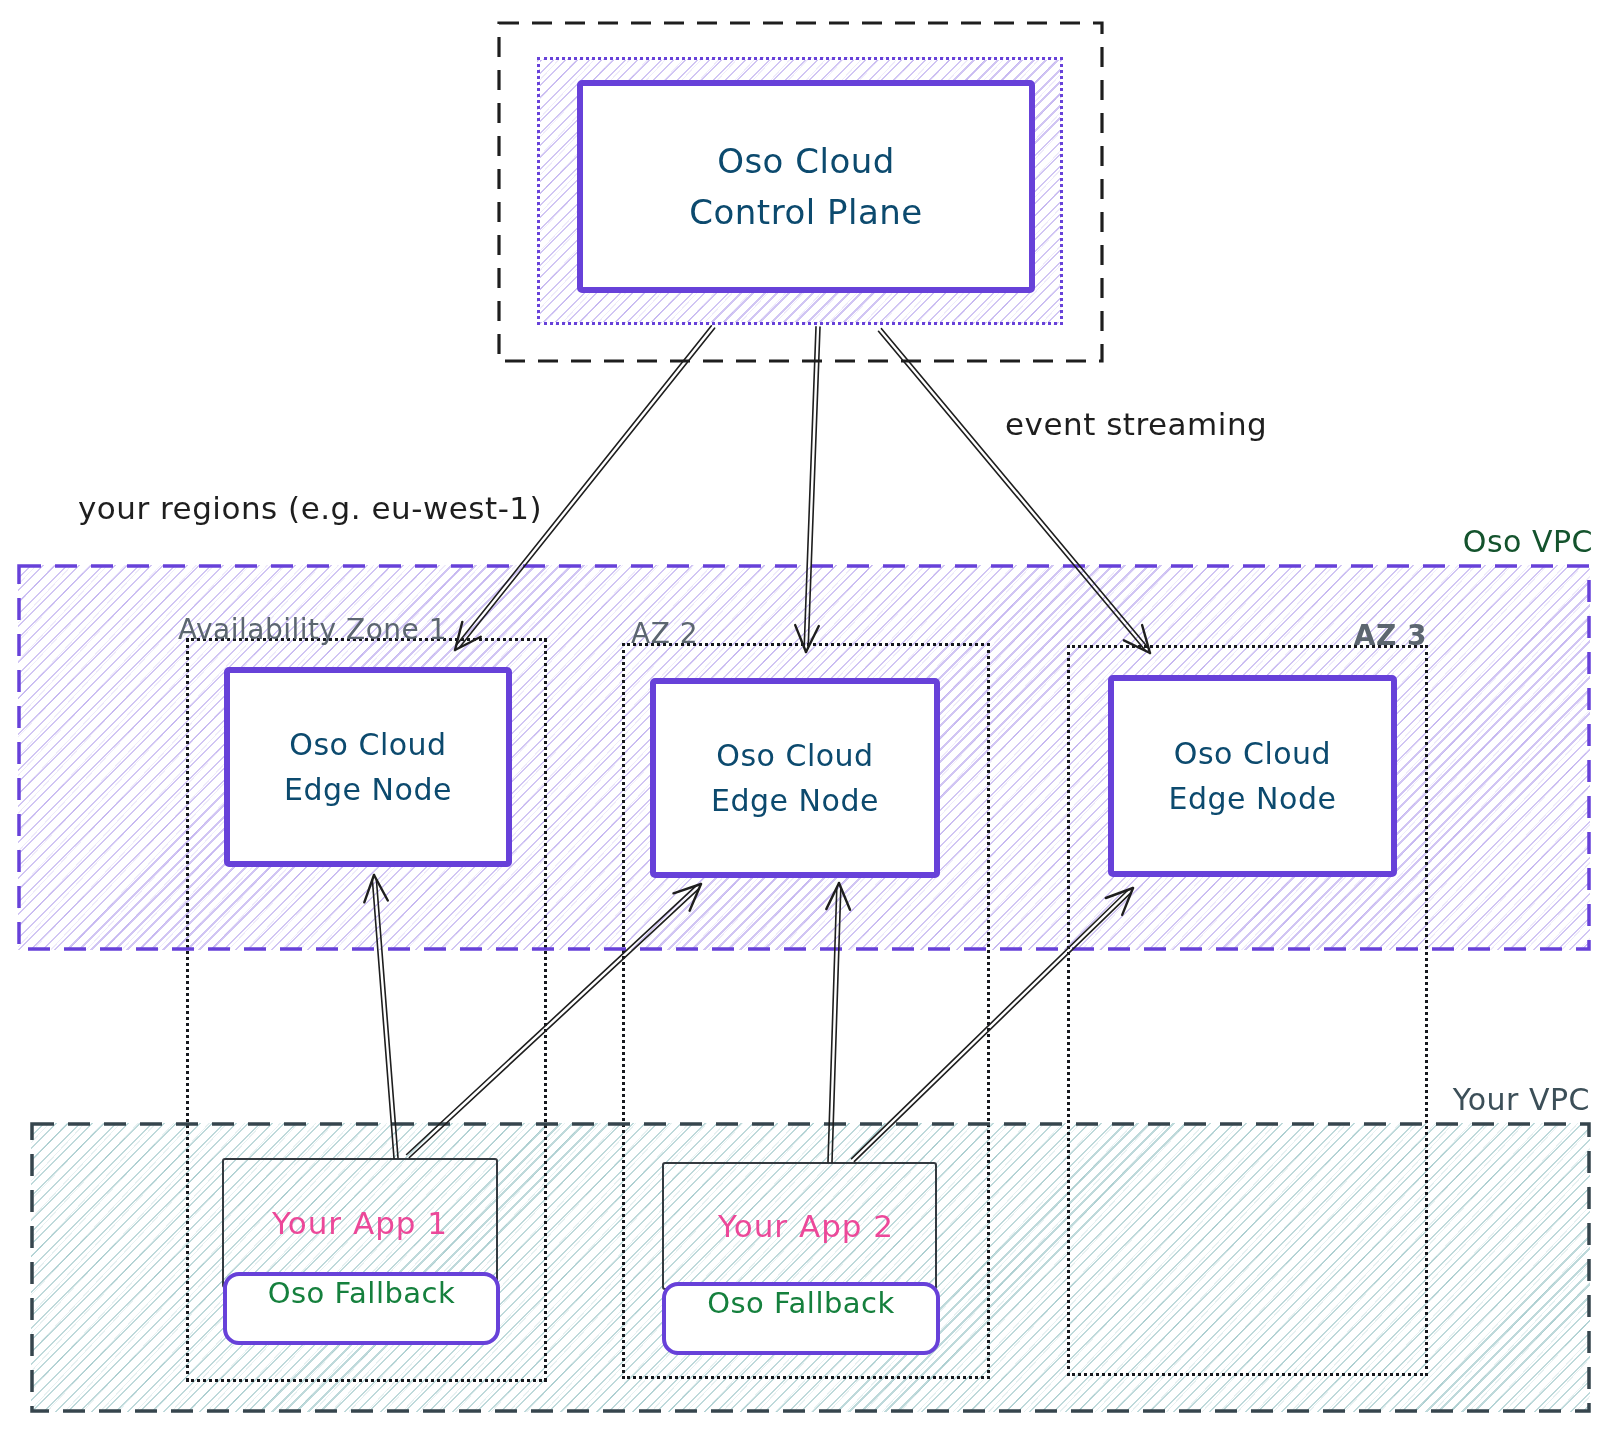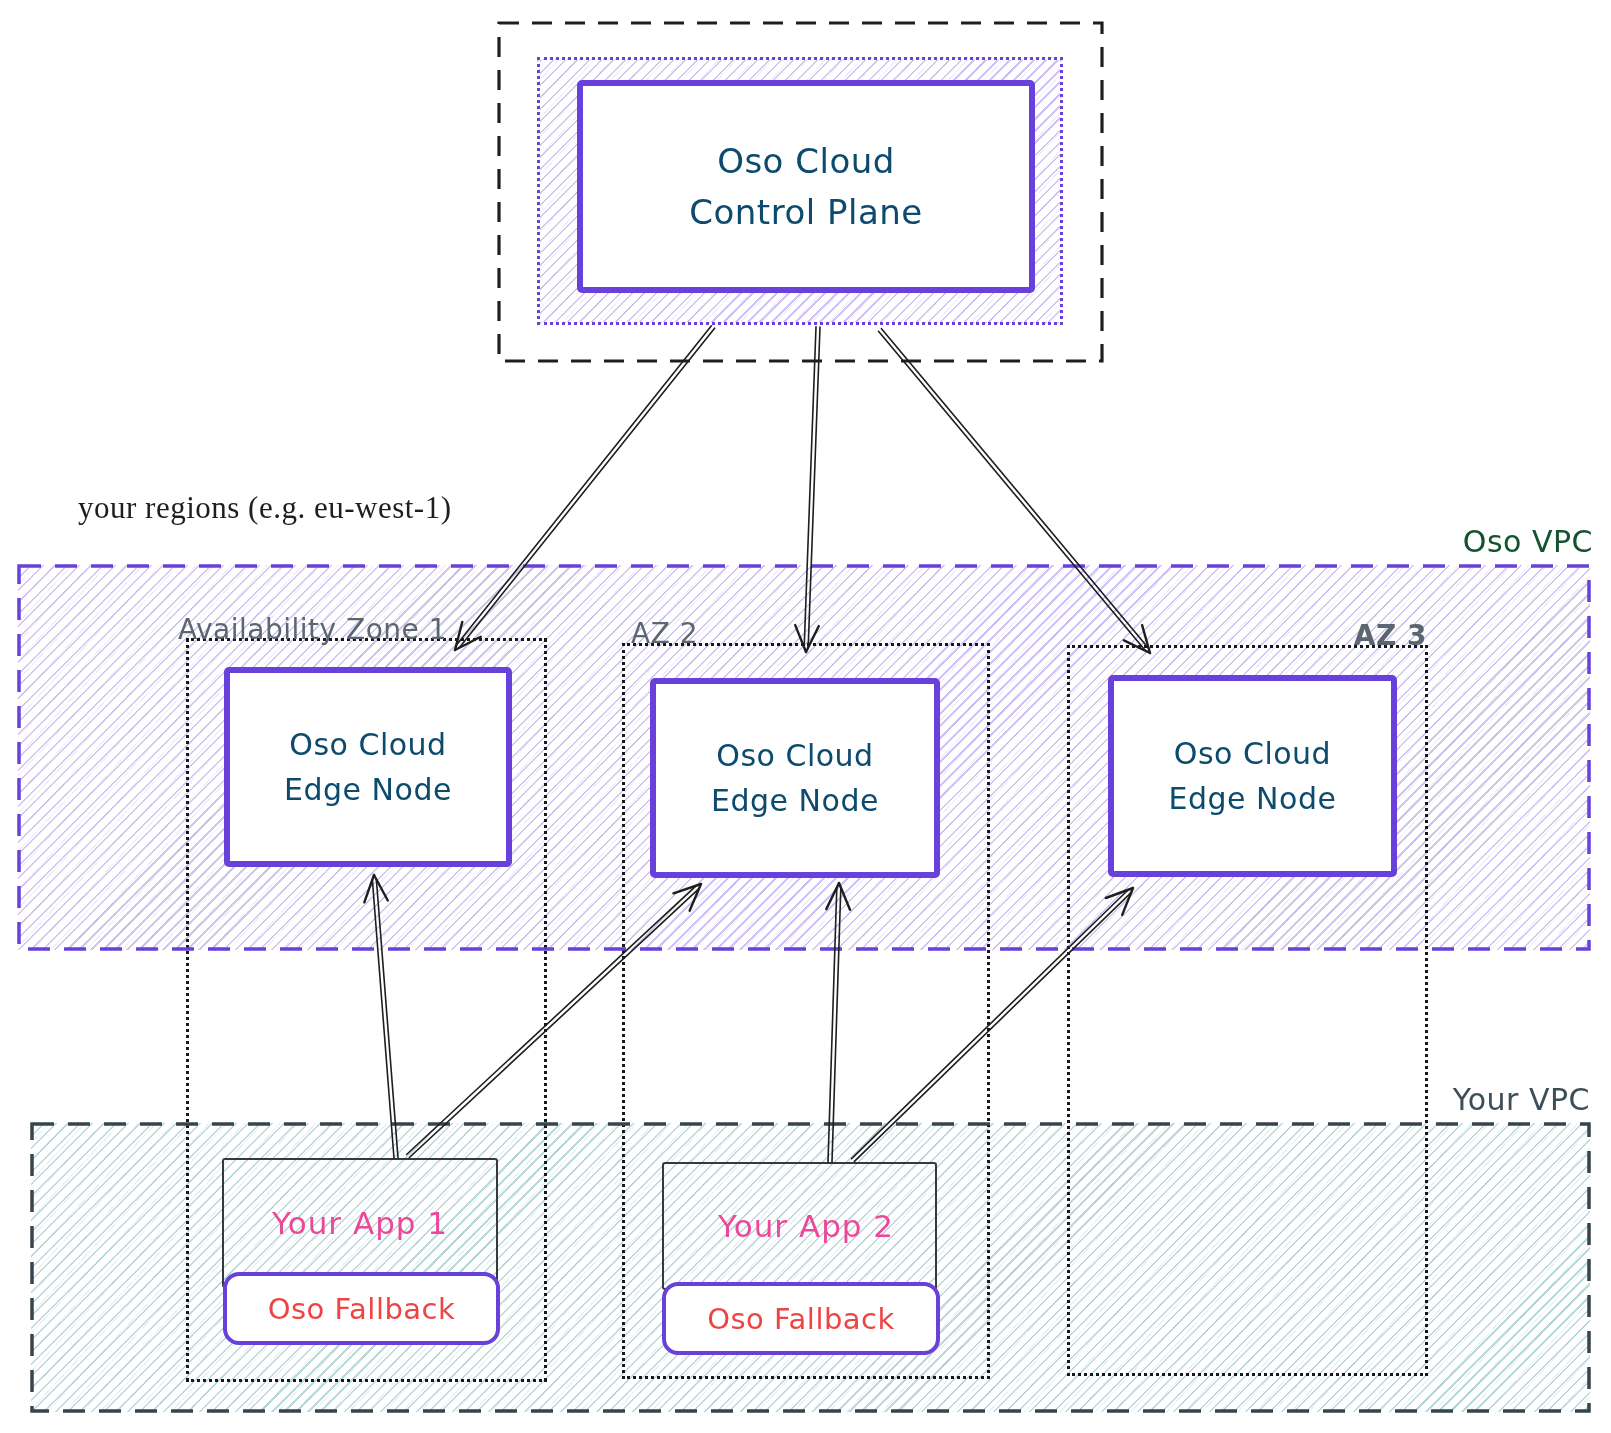--- a/index.html
+++ b/index.html
@@ -53,22 +53,22 @@
     display:flex;align-items:center;justify-content:center;
     color:#ec4899;
     font-size:31px;
     letter-spacing:1px;
   }
   .fallback-box{
     z-index:5;
     background:#ffffff;
     border:4px solid #6741d9;
     border-radius:16px;
-    display:flex;align-items:center;justify-content:center;
-    color:#ef4444;
+    display:flex;align-items:flex-start;justify-content:center;
+    color:#15803d;
     font-size:29px;
     letter-spacing:0.5px;
   }
   .lbl{z-index:5;white-space:nowrap;letter-spacing:0.5px;}
   .lbl-black{color:#1e1e1e;font-size:31px;}
   .lbl-purple{color:#14532d;font-size:30px;}
   .lbl-slate{color:#3c4f58;font-size:30px;}
   .lbl-gray{color:#5c6670;font-size:28px;margin-top:16px;}
   #overlay{
     position:absolute;left:0;top:0;width:1611px;height:1433px;
@@ -112,21 +112,22 @@
   <div class="abs fallback-box" style="left:223px;top:1272px;width:277px;height:73px;">
     <span>Oso Fallback</span>
   </div>
   <div class="abs app-box" style="left:662px;top:1162px;width:275px;height:128px;padding-left:13px;">
     <span>Your App 2</span>
   </div>
   <div class="abs fallback-box" style="left:662px;top:1282px;width:278px;height:73px;">
     <span>Oso Fallback</span>
   </div>
 
-  <div class="abs lbl lbl-black" style="left:78px;top:490px;font-family:Liberation Serif, serif;">your regions (e.g. eu-west-1)</div>
+  <div class="abs lbl lbl-black" style="left:78px;top:490px;">your regions (e.g. eu-west-1)</div>
+  <div class="abs lbl lbl-black" style="left:1005px;top:406px;">event streaming</div>
   <div class="abs lbl lbl-purple" style="right:18px;top:524px;">Oso VPC</div>
   <div class="abs lbl lbl-slate" style="right:21px;top:1082px;">Your VPC</div>
   <div class="abs lbl lbl-gray" style="left:178px;top:597px;">Availability Zone 1</div>
   <div class="abs lbl lbl-gray" style="left:631px;top:601px;">AZ 2</div>
   <div class="abs lbl lbl-gray" style="right:184px;top:603px;font-weight:bold;">AZ 3</div>
 
   <svg id="overlay" viewBox="0 0 1611 1433">
     <rect x="499" y="23" width="603" height="338" fill="none" stroke="#1e1e1e" stroke-width="3.2" stroke-dasharray="20 13"></rect>
     <rect x="19" y="566" width="1570" height="383" fill="none" stroke="#6741d9" stroke-width="3.5" stroke-dasharray="22 14"></rect>
     <rect x="32" y="1124" width="1557" height="287" fill="none" stroke="#36454d" stroke-width="3.5" stroke-dasharray="22 14"></rect>

